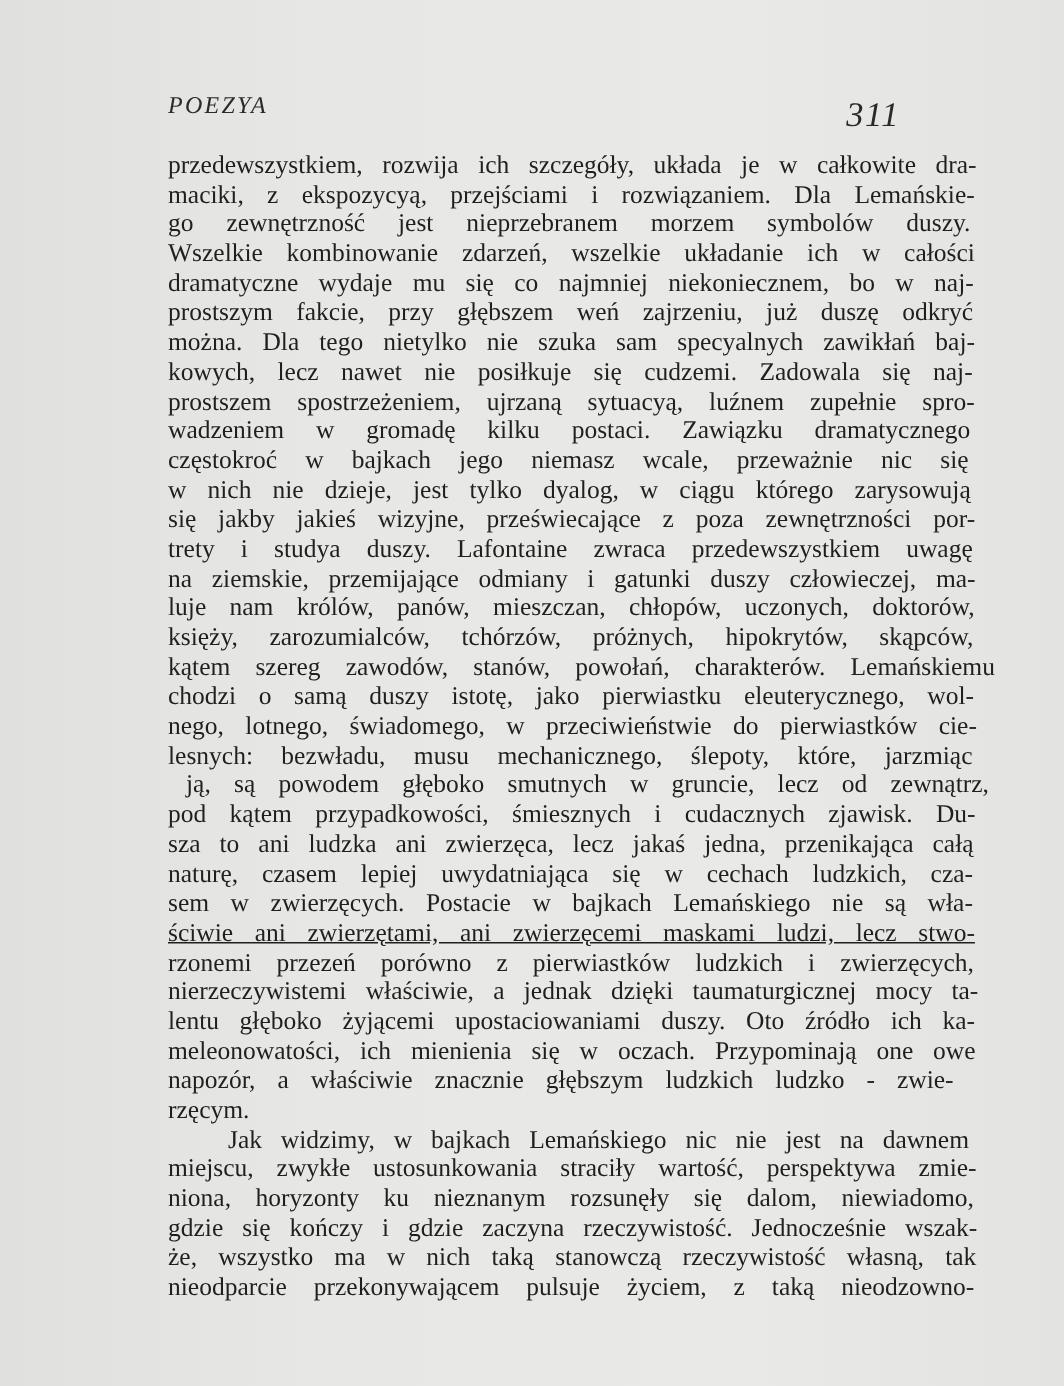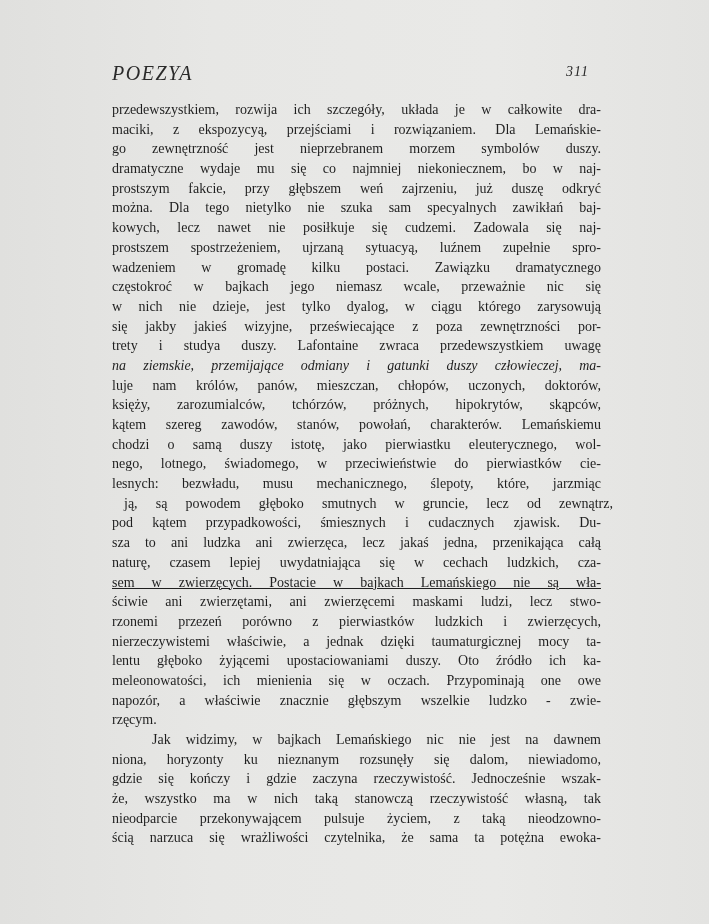--- a/index.html
+++ b/index.html
@@ -26,44 +26,44 @@
     left: 112px;
     top: 62px;
     width: 488px;
     height: 24px;
   }
   .running-title {
     position: absolute;
     left: 0;
     top: 0;
     font-style: italic;
-    font-size: 20px;
+    font-size: 16px;
     letter-spacing: 1.5px;
     color: #2a2a2a;
   }
   .page-number {
     position: absolute;
-    right: 11px;
+    right: 0;
     top: 2px;
     font-style: italic;
-    font-size: 14px;
+    font-size: 23px;
     letter-spacing: 1px;
     color: #2a2a2a;
   }
   .body-text {
     position: absolute;
     left: 112px;
     top: 100px;
     width: 489px;
   }
   .line {
     display: block;
     height: 19.7px;
     line-height: 19.7px;
-    font-size: 14px;
+    font-size: 17px;
     white-space: nowrap;
     text-align: justify;
     text-align-last: justify;
     overflow: visible;
   }
   .line.last {
     text-align-last: left;
   }
   .line.indent {
     padding-left: 40px;
@@ -77,49 +77,50 @@
 <div class="page">
   <div class="running-head">
     <span class="running-title">POEZYA</span>
     <span class="page-number">311</span>
   </div>
 
   <div class="body-text">
     <span class="line" style="display: block; width: 489px; word-spacing: 8.75px;">przedewszystkiem, rozwija ich szczegóły, układa je w całkowite dra-</span>
     <span class="line" style="display: block; width: 489px; word-spacing: 11.29px;">maciki, z ekspozycyą, przejściami i rozwiązaniem. Dla Lemańskie-</span>
     <span class="line" style="display: block; width: 489px; word-spacing: 17.67px;">go zewnętrzność jest nieprzebranem morzem symbolów duszy.</span>
+    <span class="line" style="display: block; width: 489px; word-spacing: 11.57px;">Wszelkie kombinowanie zdarzeń, wszelkie układanie ich w całości</span>
     <span class="line" style="display: block; width: 489px; word-spacing: 9.33px;">dramatyczne wydaje mu się co najmniej niekoniecznem, bo w naj-</span>
     <span class="line" style="display: block; width: 489px; word-spacing: 11.38px;">prostszym fakcie, przy głębszem weń zajrzeniu, już duszę odkryć</span>
     <span class="line" style="display: block; width: 489px; word-spacing: 9.11px;">można. Dla tego nietylko nie szuka sam specyalnych zawikłań baj-</span>
     <span class="line" style="display: block; width: 489px; word-spacing: 10.67px;">kowych, lecz nawet nie posiłkuje się cudzemi. Zadowala się naj-</span>
     <span class="line" style="display: block; width: 489px; word-spacing: 13px;">prostszem spostrzeżeniem, ujrzaną sytuacyą, luźnem zupełnie spro-</span>
     <span class="line" style="display: block; width: 489px; word-spacing: 17px;">wadzeniem w gromadę kilku postaci. Zawiązku dramatycznego</span>
     <span class="line" style="display: block; width: 489px; word-spacing: 14.5px;">częstokroć w bajkach jego niemasz wcale, przeważnie nic się</span>
     <span class="line" style="display: block; width: 489px; word-spacing: 9.8px;">w nich nie dzieje, jest tylko dyalog, w ciągu którego zarysowują</span>
     <span class="line" style="display: block; width: 489px; word-spacing: 10.25px;">się jakby jakieś wizyjne, przeświecające z poza zewnętrzności por-</span>
     <span class="line" style="display: block; width: 489px; word-spacing: 13.14px;">trety i studya duszy. Lafontaine zwraca przedewszystkiem uwagę</span>
-    <span class="line" style="display: block; width: 489px; word-spacing: 8.88px; font-style: italic;">na ziemskie, przemijające odmiany i gatunki duszy człowieczej, ma-</span>
+    <span class="line" style="display: block; width: 489px; word-spacing: 8.88px;">na ziemskie, przemijające odmiany i gatunki duszy człowieczej, ma-</span>
     <span class="line" style="display: block; width: 489px; word-spacing: 11.29px;">luje nam królów, panów, mieszczan, chłopów, uczonych, doktorów,</span>
     <span class="line" style="display: block; width: 489px; word-spacing: 16.8px;">księży, zarozumialców, tchórzów, próżnych, hipokrytów, skąpców,</span>
     <span class="line" style="display: block; width: 489px; word-spacing: 12.5px;">kątem szereg zawodów, stanów, powołań, charakterów. Lemańskiemu</span>
     <span class="line" style="display: block; width: 489px; word-spacing: 10.88px;">chodzi o samą duszy istotę, jako pierwiastku eleuterycznego, wol-</span>
     <span class="line" style="display: block; width: 489px; word-spacing: 10px;">nego, lotnego, świadomego, w przeciwieństwie do pierwiastków cie-</span>
     <span class="line" style="display: block; width: 489px; word-spacing: 14.67px;">lesnych: bezwładu, musu mechanicznego, ślepoty, które, jarzmiąc</span>
     <span class="line" style="display: block; width: 489px; word-spacing: 11.22px; margin-left: 12px;">ją, są powodem głęboko smutnych w gruncie, lecz od zewnątrz,</span>
     <span class="line" style="display: block; width: 489px; word-spacing: 11.29px;">pod kątem przypadkowości, śmiesznych i cudacznych zjawisk. Du-</span>
     <span class="line" style="display: block; width: 489px; word-spacing: 8.4px;">sza to ani ludzka ani zwierzęca, lecz jakaś jedna, przenikająca całą</span>
     <span class="line" style="display: block; width: 489px; word-spacing: 11.63px;">naturę, czasem lepiej uwydatniająca się w cechach ludzkich, cza-</span>
-    <span class="line" style="display: block; width: 489px; word-spacing: 10.11px; text-decoration: underline;">sem w zwierzęcych. Postacie w bajkach Lemańskiego nie są wła-</span>
-    <span class="line" style="display: block; width: 489px; word-spacing: 10.13px;">ściwie ani zwierzętami, ani zwierzęcemi maskami ludzi, lecz stwo-</span>
+    <span class="line" style="display: block; width: 489px; word-spacing: 10.11px;">sem w zwierzęcych. Postacie w bajkach Lemańskiego nie są wła-</span>
+    <span class="line" style="display: block; width: 489px; word-spacing: 10.13px; text-decoration: underline;">ściwie ani zwierzętami, ani zwierzęcemi maskami ludzi, lecz stwo-</span>
     <span class="line" style="display: block; width: 489px; word-spacing: 12.43px;">rzonemi przezeń porówno z pierwiastków ludzkich i zwierzęcych,</span>
     <span class="line" style="display: block; width: 489px; word-spacing: 8.57px;">nierzeczywistemi właściwie, a jednak dzięki taumaturgicznej mocy ta-</span>
     <span class="line" style="display: block; width: 489px; word-spacing: 9.5px;">lentu głęboko żyjącemi upostaciowaniami duszy. Oto źródło ich ka-</span>
     <span class="line" style="display: block; width: 489px; word-spacing: 9px;">meleonowatości, ich mienienia się w oczach. Przypominają one owe</span>
-    <span class="line" style="display: block; width: 489px; word-spacing: 10.38px;">napozór, a właściwie znacznie głębszym wszelkie ludzko - zwie-</span>
+    <span class="line" style="display: block; width: 489px; word-spacing: 10.38px;">napozór, a właściwie znacznie głębszym ludzkich ludzko - zwie-</span>
     <span class="line last">rzęcym.</span>
     <span class="line indent" style="display: block; width: 449px; word-spacing: 8.33px;">Jak widzimy, w bajkach Lemańskiego nic nie jest na dawnem</span>
+    <span class="line" style="display: block; width: 489px; word-spacing: 11px;">miejscu, zwykłe ustosunkowania straciły wartość, perspektywa zmie-</span>
     <span class="line" style="display: block; width: 489px; word-spacing: 12.14px;">niona, horyzonty ku nieznanym rozsunęły się dalom, niewiadomo,</span>
     <span class="line" style="display: block; width: 489px; word-spacing: 8.38px;">gdzie się kończy i gdzie zaczyna rzeczywistość. Jednocześnie wszak-</span>
     <span class="line" style="display: block; width: 489px; word-spacing: 9.89px;"><span>że, wszystko ma w nich taką stanowczą </span><span class="it">rzeczywistość własną,</span><span> tak</span></span>
     <span class="line" style="display: block; width: 489px; word-spacing: 13.67px;">nieodparcie przekonywającem pulsuje życiem, z taką nieodzowno-</span>
-    <span class="line" style="display: block; width: 489px; word-spacing: 8.89px;">ścią narzuca się wrażliwości czytelnika, że sama ta potężna ewoka-</span>
   </div>
 </div>
 
 </body></html>

